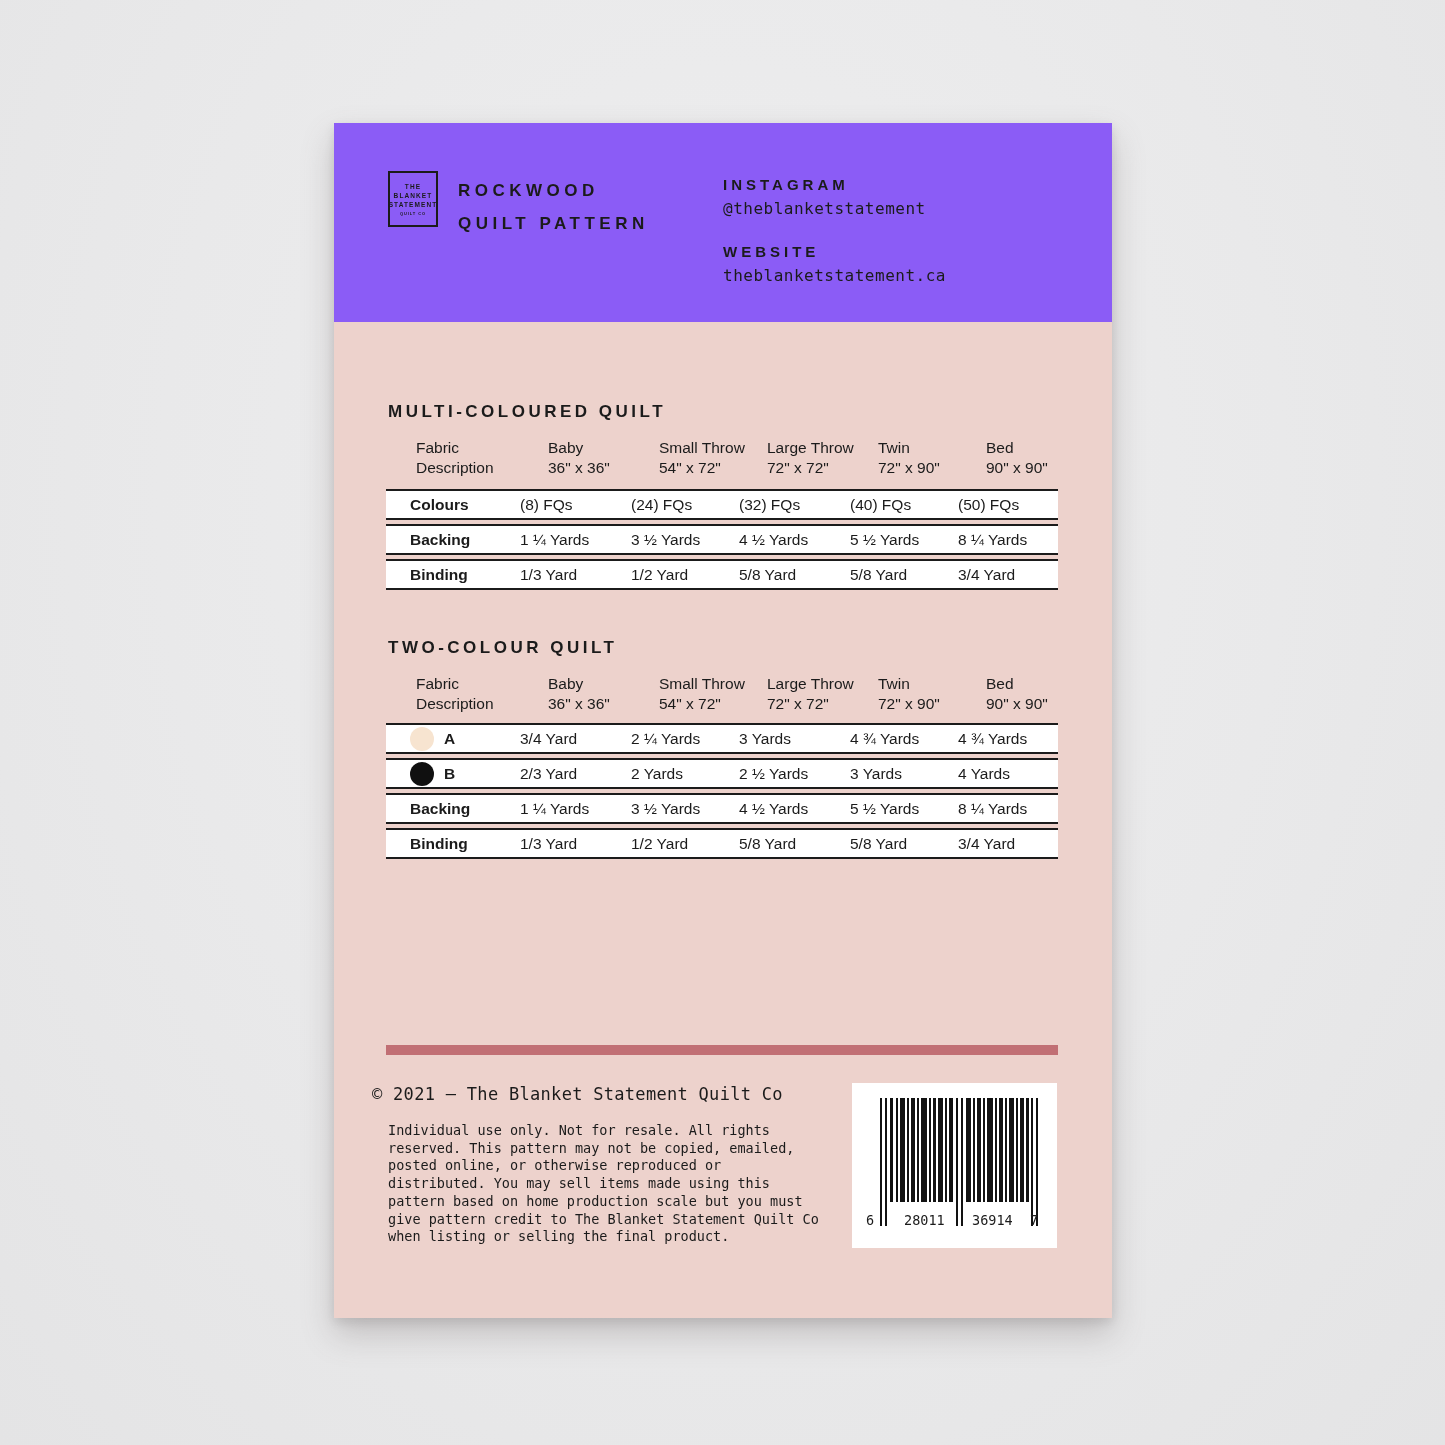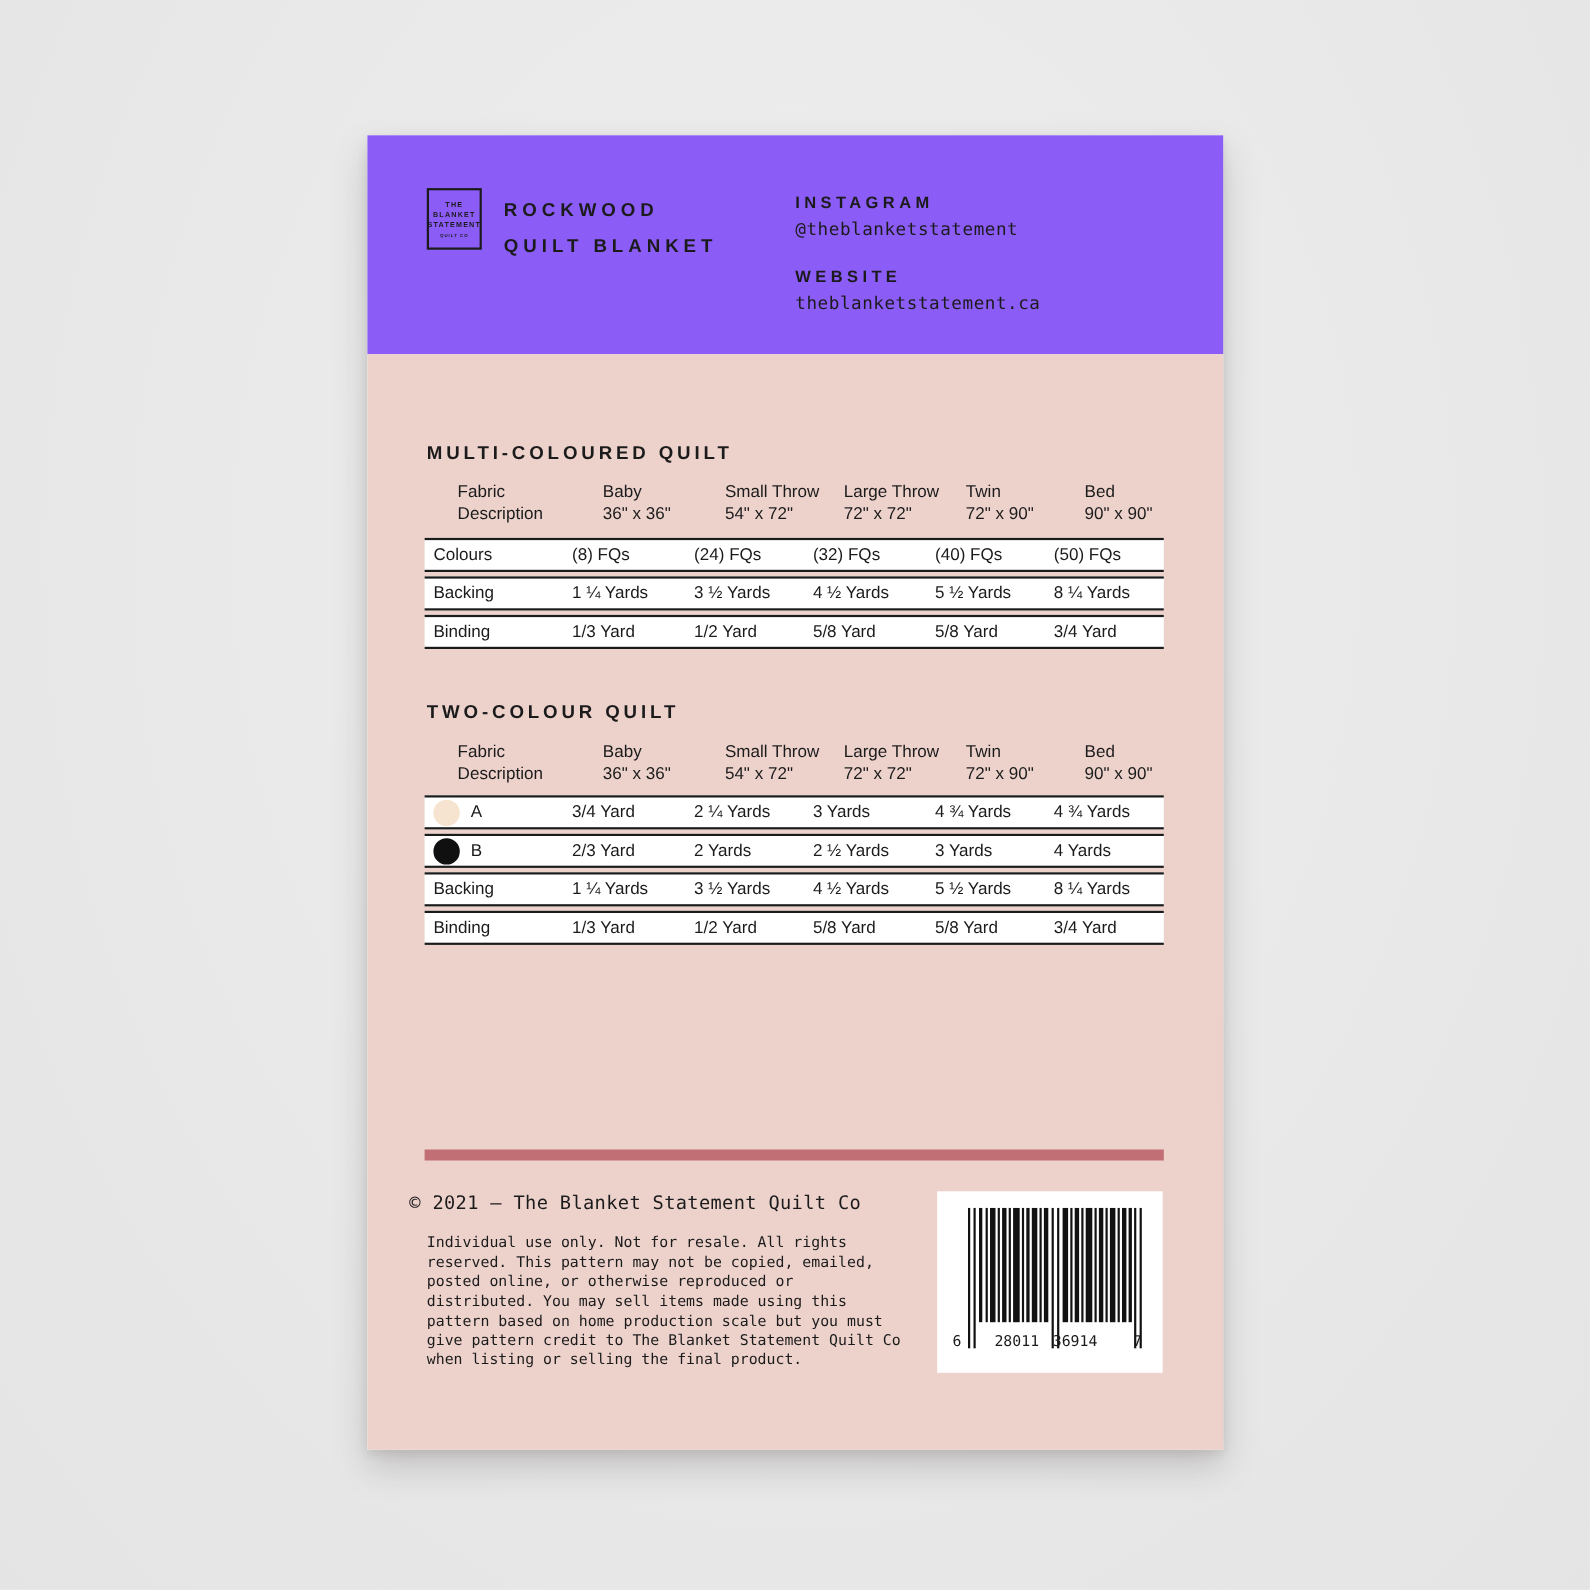--- a/index.html
+++ b/index.html
@@ -64,57 +64,57 @@
   .tbl1-rows { top:167px; }
   .tbl2-rows { top:401px; }
   .trow {
     display:grid; grid-template-columns:132px 111px 108px 111px 108px 1fr;
     align-items:center; height:31px; margin-bottom:4px;
     background:#ffffff;
     border-top:2px solid #1b1b1b; border-bottom:2px solid #1b1b1b;
     font-size:15.5px;
   }
   .td { padding-left:2px; white-space:nowrap; }
-  .td-label { padding-left:8px; font-weight:400; display:flex; align-items:center; gap:10px; }
+  .td-label { padding-left:24px; font-weight:700; display:flex; align-items:center; gap:10px; }
   .swatch { width:24px; height:24px; border-radius:50%; flex:none; }
 
   .divider { position:absolute; left:52px; top:723px; width:672px; height:10px; background:#c16f74; }
 
   .copyright {
     position:absolute; left:38px; top:762px;
     font-family:"DejaVu Sans Mono", monospace; font-size:17px; letter-spacing:.3px;
   }
   .legal {
     position:absolute; left:54px; top:800px; width:436px;
     font-family:"DejaVu Sans Mono", monospace; font-size:13.5px; line-height:17.7px;
   }
 
   .barcode-box { position:absolute; left:518px; top:761px; width:205px; height:165px; background:#ffffff; }
   .bars { position:absolute; left:28px; top:15px; width:160px; height:128px; }
   .bdigit {
     position:absolute; top:129px; font-family:"DejaVu Sans Mono", monospace; font-size:13.5px;
   }
-  .bd1 { left:14px; } .bd2 { left:52px; } .bd3 { left:105px; } .bd4 { left:178px; }
+  .bd1 { left:14px; } .bd2 { left:52px; } .bd3 { left:120px; } .bd4 { left:178px; }
 </style>
 </head>
 <body>
 
 <div class="stage">
   <div class="card">
 
     <div class="card-header">
       <div class="logo-box">
         <div class="logo-l">THE</div>
         <div class="logo-l">BLANKET</div>
         <div class="logo-l">STATEMENT</div>
         <div class="logo-s">QUILT CO</div>
       </div>
       <div class="pattern-title">
         <div>ROCKWOOD</div>
-        <div>QUILT BLANKET</div>
+        <div>QUILT PATTERN</div>
       </div>
       <div class="contact-label ig-label">INSTAGRAM</div>
       <div class="contact-value ig-value">@theblanketstatement</div>
       <div class="contact-label web-label">WEBSITE</div>
       <div class="contact-value web-value">theblanketstatement.ca</div>
     </div>
 
     <div class="pink-body" style="background: rgb(237, 210, 204);">
 
 

